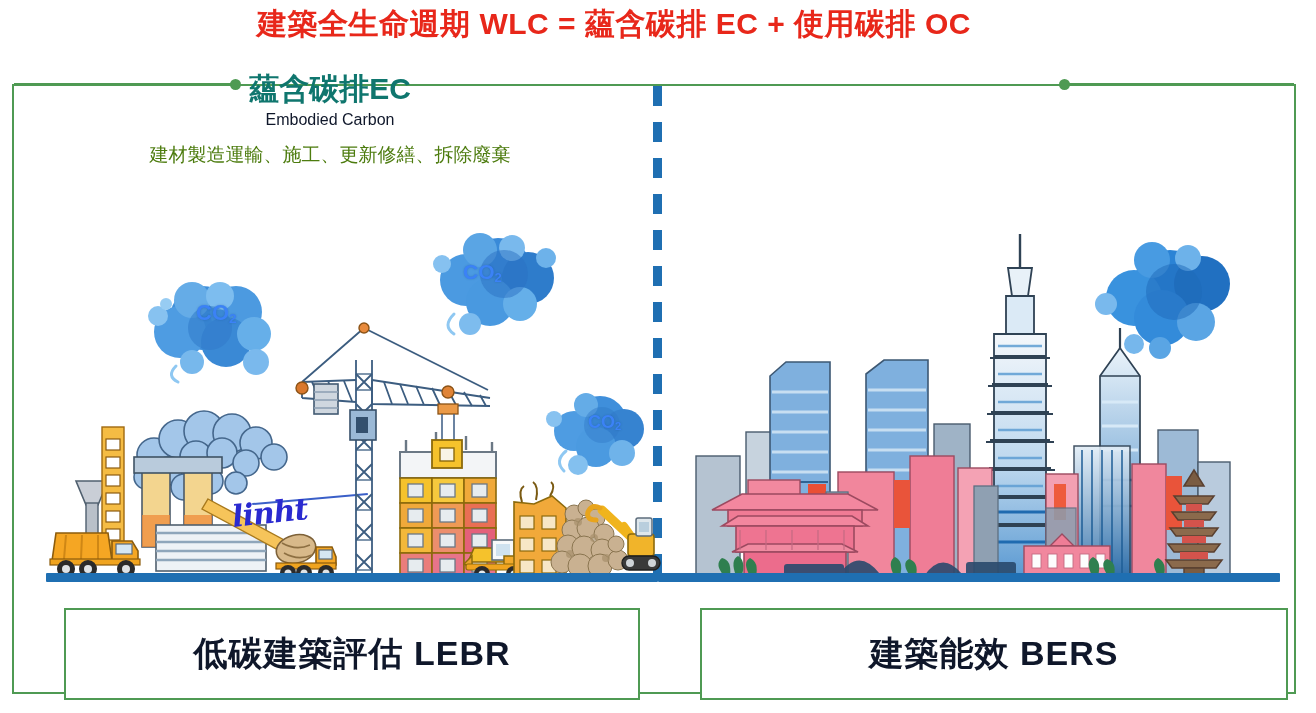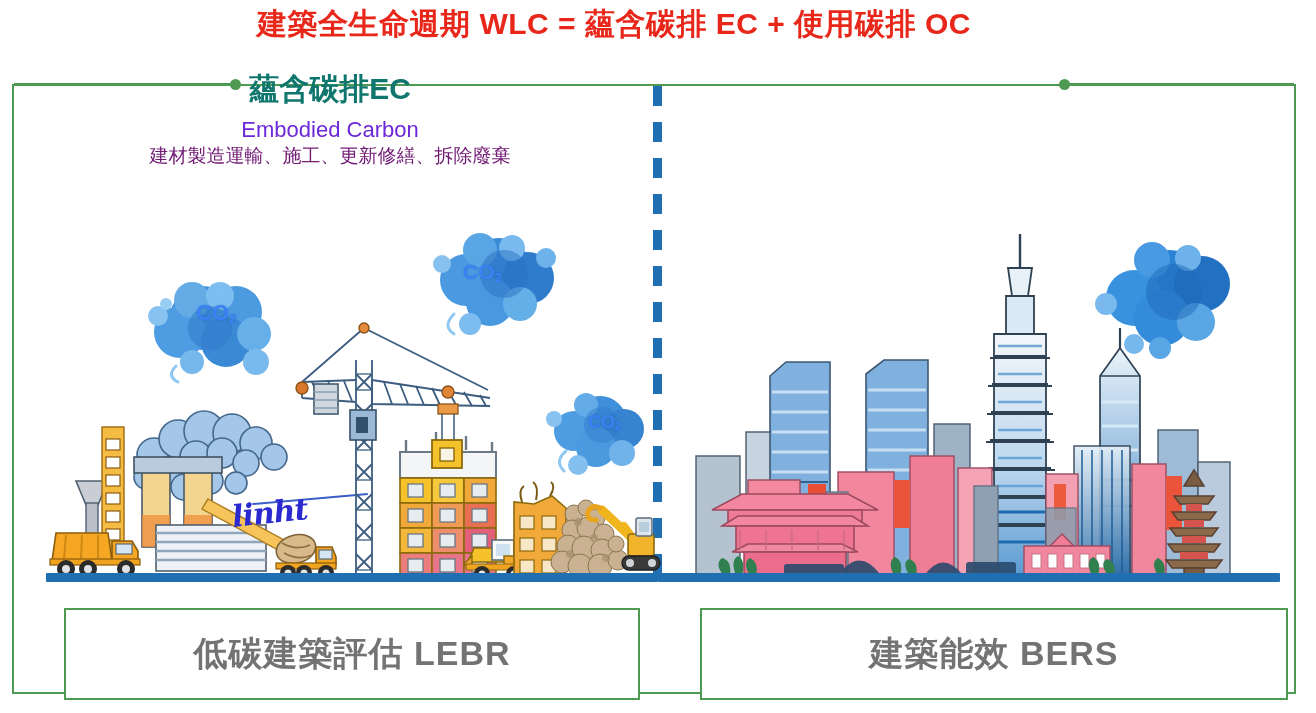--- a/index.html
+++ b/index.html
@@ -22,38 +22,38 @@
   .frame-mask-left{position:absolute;left:52px;top:600px;width:600px;height:30px;background:#fff;}
   .frame-mask-right{position:absolute;left:664px;top:600px;width:620px;height:30px;background:#fff;}
 
   
   .conn-line{position:absolute;height:2.5px;background:#4f9a53;}
   .conn-dot{position:absolute;width:11px;height:11px;border-radius:50%;background:#4f9a53;}
 
   
   .panel-head{position:absolute;text-align:center;}
   .h-cn{font-size:30px;font-weight:700;color:#0f766e;line-height:1.16;white-space:nowrap;}
-  .h-en{font-size:22px;font-weight:400;color:#6d28d9;line-height:1.3;margin-top:9px;white-space:nowrap;}
-  .h-sub{font-size:19px;font-weight:500;color:#701a75;line-height:1.3;margin-top:0;white-space:nowrap;}
+  .h-en{font-size:16px;font-weight:400;color:#0f172a;line-height:1.3;margin-top:3px;white-space:nowrap;}
+  .h-sub{font-size:19px;font-weight:500;color:#4d7c0f;line-height:1.3;margin-top:12px;white-space:nowrap;}
 
   
   .divider{
     position:absolute;left:653px;top:86px;width:9px;height:492px;
     background:repeating-linear-gradient(to bottom,#1f6fb2 0 20px,transparent 20px 36px);
   }
 
   
   .ground{position:absolute;height:9px;background:#1f6fb2;border-radius:1px;}
 
   
   .resbox{
     position:absolute;border:2.5px solid #4f9a53;background:#fff;box-sizing:border-box;
     display:flex;align-items:center;justify-content:center;
   }
-  .resbox span{font-size:34px;font-weight:700;color:#737373;letter-spacing:1px;white-space:nowrap;}
+  .resbox span{font-size:34px;font-weight:700;color:#0f172a;letter-spacing:1px;white-space:nowrap;}
 
   
   .cloud{position:absolute;}
   .cloud svg{display:block;overflow:visible;}
   .co2{
     position:absolute;color:#3b82f6;font-weight:700;white-space:nowrap;
     text-shadow:0 0 2px rgba(20,70,130,.35);
   }
   .co2 sub{font-size:.62em;vertical-align:baseline;position:relative;top:.22em;}
 

